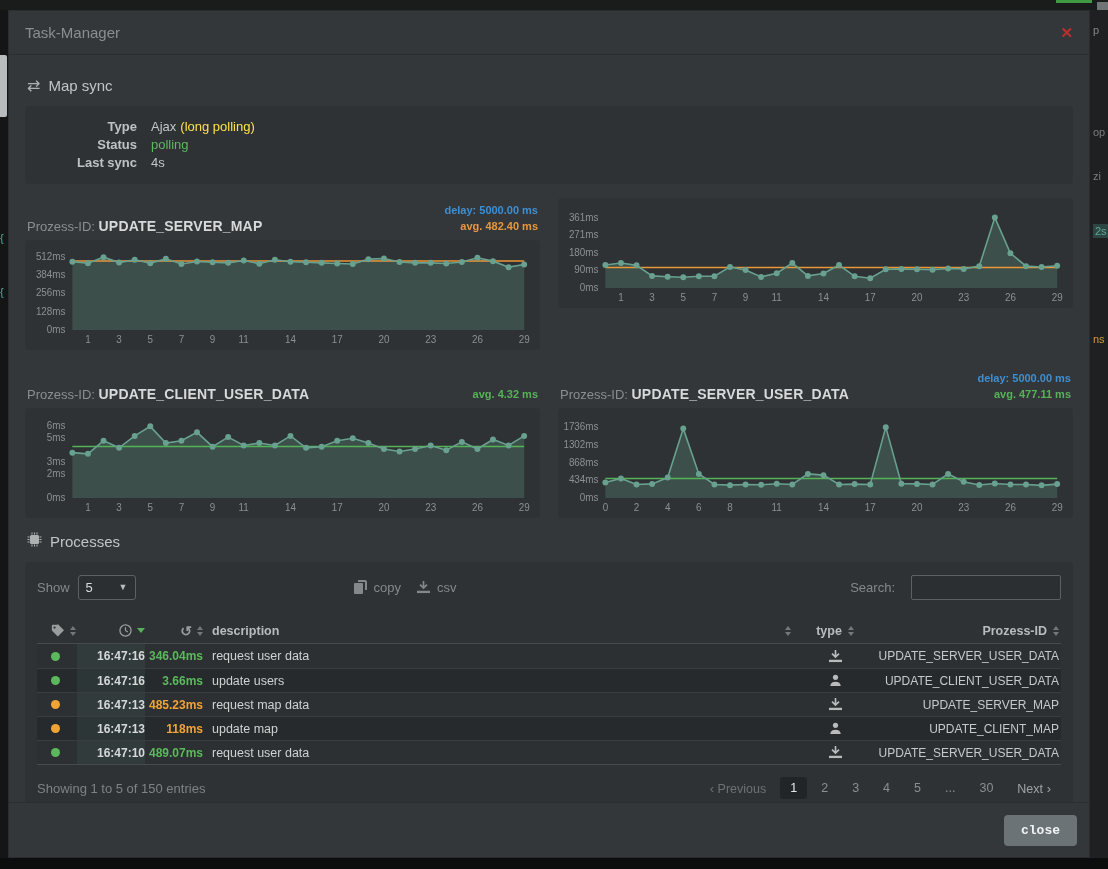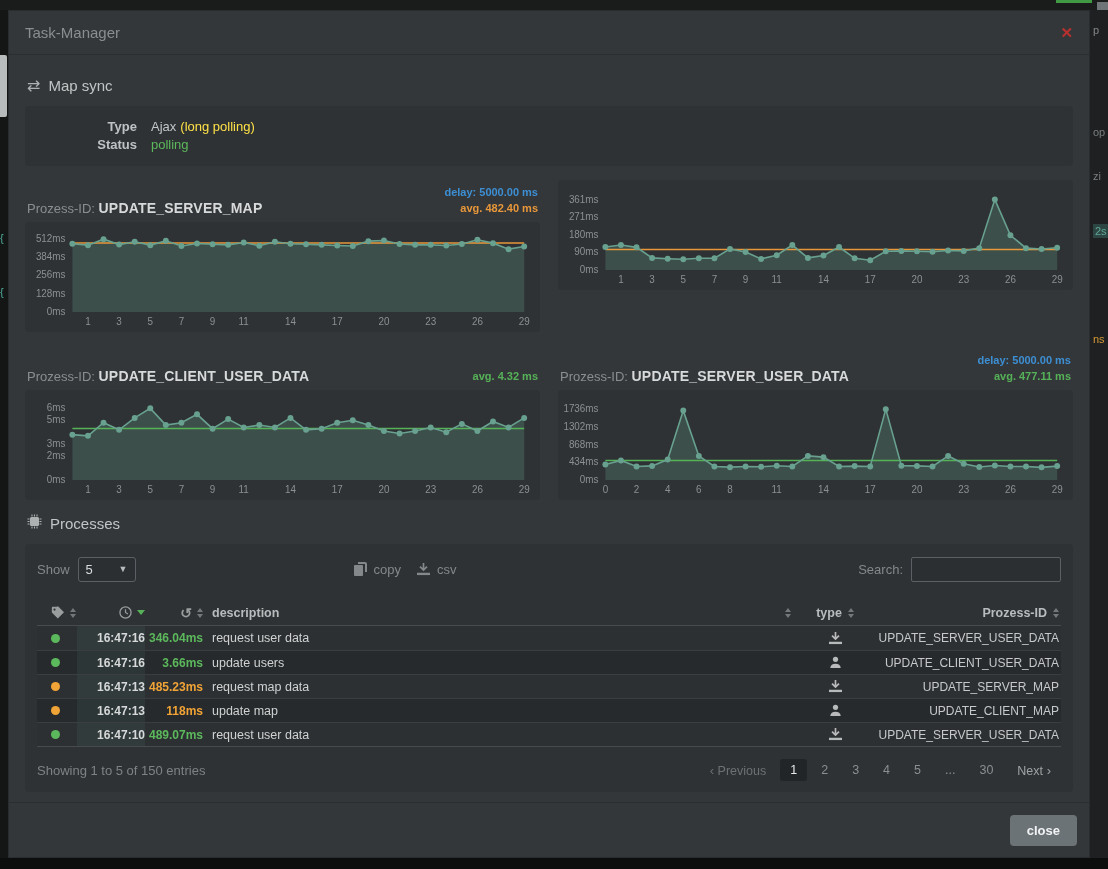--- a/index.html
+++ b/index.html
@@ -17,21 +17,21 @@
   .right-strip .frag { position:absolute; left:3px; }
   .bottom-strip { position:absolute; left:0; top:858px; width:1108px; height:11px; background:#0c0d0d; }
 
   
   .modal { position:absolute; left:8px; top:10px; width:1082px; height:848px; background:#343739; border:1px solid #2a2d2f; display:flex; flex-direction:column; }
   .modal-header { height:44px; flex:0 0 44px; display:flex; align-items:center; justify-content:space-between; padding:0 16px; border-bottom:1px solid #2b2e30; }
   .modal-title { color:#8b8e90; font-size:15px; }
   .close-x { color:#b8312f; font-size:15px; font-weight:bold; cursor:pointer; line-height:1; }
   .modal-body { flex:1 1 auto; padding:14px 16px 6px 16px; overflow:hidden; }
   .modal-footer { flex:0 0 55px; border-top:1px solid #2b2e30; display:flex; align-items:center; justify-content:flex-end; padding:0 12px; }
-  .btn-close { background:#6c7377; color:#f2f3f4; font-size:13px; font-weight:600; border:none; border-radius:4px; padding:8px 17px; cursor:pointer; font-family:Liberation Sans, sans-serif; }
+  .btn-close { background:#6c7377; color:#f2f3f4; font-size:13px; font-weight:600; border:none; border-radius:4px; padding:8px 17px; cursor:pointer; font-family:Liberation Mono, monospace; }
 
   .section-heading { display:flex; align-items:center; gap:8px; color:#c2c5c6; font-size:15px; margin:14px 2px 12px 2px; }
   .section-heading .hicon { color:#aeb1b2; font-size:16px; line-height:1; }
 
   .panel { background:#2f3234; border-radius:4px; }
 
   
   .sync-panel { padding:12px 14px; margin-bottom:14px; }
   .sync-row { display:flex; font-size:13px; line-height:18px; }
   .sync-label { width:112px; text-align:right; font-weight:bold; color:#bfc2c4; padding-right:14px; }
@@ -52,21 +52,21 @@
   svg text { font-family:"Liberation Sans",sans-serif; }
 
   
   .proc-panel { padding:10px 12px 8px 12px; }
   .proc-controls { display:flex; align-items:center; height:30px; margin-bottom:16px; font-size:13px; color:#85888a; }
   .show-select { display:inline-flex; align-items:center; justify-content:space-between; width:58px; height:25px; border:1px solid #5c6064; border-radius:3px; margin-left:8px; padding:0 7px; color:#d9dbdc; font-size:13px; cursor:pointer; background:#2c2f31; }
   .show-select .sel-caret { font-size:9px; color:#b9bcbd; }
   .tool-btns { display:flex; gap:16px; margin-left:218px; }
   .tool-btn { display:inline-flex; align-items:center; gap:7px; color:#85888a; font-size:13px; background:none; border:none; cursor:pointer; font-family:"Liberation Sans",sans-serif; }
   .tool-btn svg { fill:#85888a; }
-  .search-wrap { margin-left:auto; display:flex; align-items:center; gap:8px; }
+  .search-wrap { margin-left:auto; display:flex; align-items:center; gap:16px; }
   .search-wrap input { width:150px; height:25px; background:#2c2f31; border:1px solid #5c6064; border-radius:2px; color:#d9dbdc; padding:0 6px; font-size:13px; outline:none; }
 
   .ptable { width:100%; font-size:12.5px; }
   .phead { display:flex; align-items:center; height:26px; border-bottom:1px solid #474b4e; color:#b9bcbe; font-weight:bold; }
   .pcell { display:flex; align-items:center; }
   .c-tag { width:40px; padding-left:14px; gap:6px; }
   .c-time { width:68px; justify-content:flex-end; gap:5px; }
   .c-dur { width:58px; justify-content:flex-end; gap:5px; }
   .c-desc { flex:1; padding-left:9px; justify-content:space-between; padding-right:8px; }
   .c-type { width:72px; justify-content:center; gap:6px; }
@@ -130,20 +130,24 @@
     </div>
     <div class="panel sync-panel">
       <div class="sync-row">
         <span class="sync-label">Type</span>
         <span class="sync-value">Ajax</span>
         <span class="sync-extra">(long polling)</span>
       </div>
       <div class="sync-row">
         <span class="sync-label">Status</span>
         <span class="sync-value status-enabled">polling</span>
+      </div>
+      <div class="sync-row">
+        <span class="sync-label">Last sync</span>
+        <span class="sync-value">4s</span>
       </div>
     </div>
 
     <div class="charts-grid">
       <div class="chart-card">
         <div class="chart-title-row">
           <span class="chart-title"><span>Prozess-ID:</span> <b>UPDATE_SERVER_MAP</b></span>
           <span class="chart-meta">
             <div class="meta-delay" style="color:#3d8fd4">delay: 5000.00 ms</div>
             <div style="color:#e8973a">avg. 482.40 ms</div>

